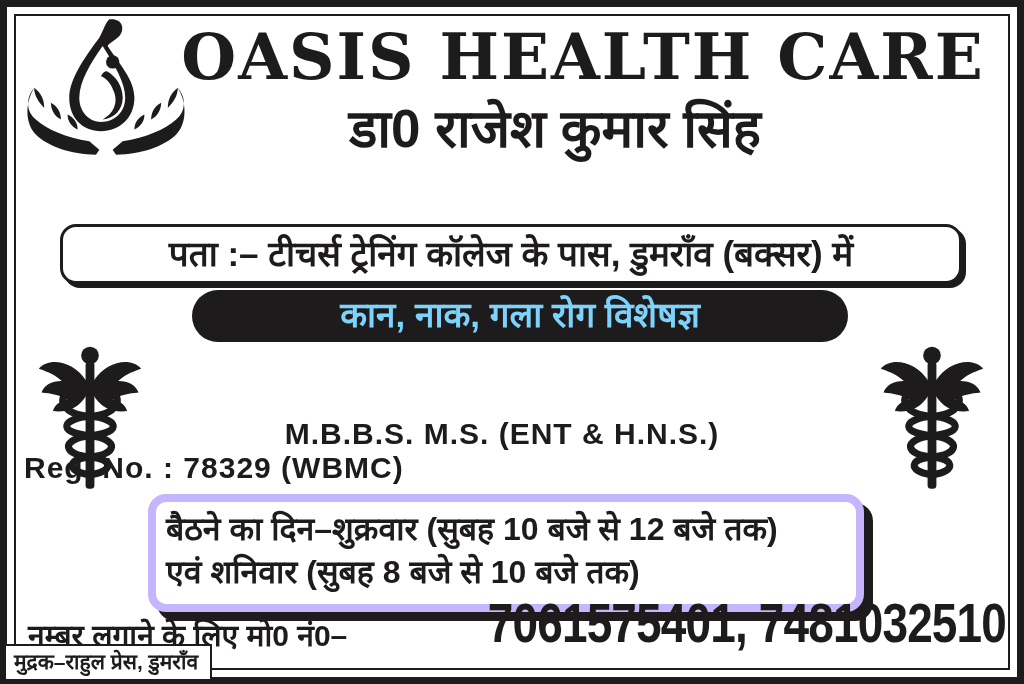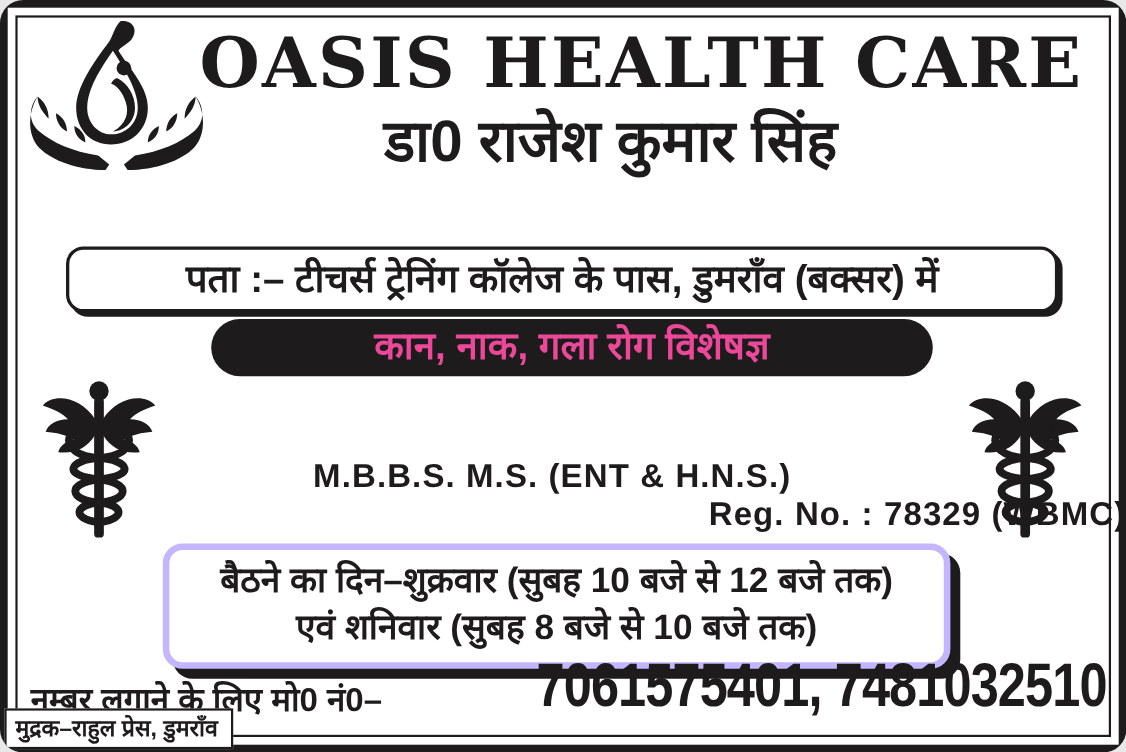--- a/index.html
+++ b/index.html
@@ -5,21 +5,20 @@
   * { margin: 0; padding: 0; box-sizing: border-box; }
   html, body { background: #e8e8e8; }
   .page {
     position: relative;
     width: 1024px; height: 684px;
     background: #ffffff;
     overflow: hidden;
     font-family: "Liberation Sans", sans-serif;
     color: #1d1b1c;
     margin: 0 auto;
-    border-radius: 21px;
   }
   .frame-outer { position: absolute; inset: 0; border: 7px solid #1d1b1c; pointer-events: none; }
   .frame-inner { position: absolute; inset: 14px; border: 2px solid #1d1b1c; pointer-events: none; }
 
   .abs { position: absolute; }
 
   .logo { left: 22px; top: 16px; width: 168px; height: 142px; }
   .logo svg { width: 100%; height: 100%; }
 
   .clinic-title {
@@ -46,21 +45,21 @@
     left: 60px; top: 224px; width: 902px; height: 60px;
     border: 3px solid #1d1b1c; border-radius: 16px;
     box-shadow: 4px 4px 0 #1d1b1c;
     background: #fff;
     font-size: 35px; line-height: 54px; font-weight: 700;
     text-align: center; white-space: nowrap;
   }
 
   .specialty-pill {
     left: 192px; top: 290px; width: 656px; height: 52px;
-    background: #1d1b1c; color: #ec4899;
+    background: #1d1b1c; color: #7dd3fc;
     border-radius: 26px;
     font-size: 35px; line-height: 50px; font-weight: 700;
     text-align: center; white-space: nowrap;
   }
 
   .caduceus { top: 344px; width: 132px; height: 150px; }
   .caduceus svg { width: 100%; height: 100%; }
   .caduceus.left { left: 24px; }
   .caduceus.right { left: 866px; }
 
@@ -73,30 +72,30 @@
     text-shadow: 3px 4px 0 #bdbdbd, 5px 6px 0 #d9d9d9;
   }
   .doc2-qual {
     left: 0; top: 417px; width: 1004px;
     font-size: 30px; line-height: 34px; font-weight: 700;
     text-align: center; letter-spacing: 1px;
   }
   .doc2-reg {
     left: 0; top: 451px; width: 1024px;
     font-size: 30px; line-height: 34px; font-weight: 700;
-    text-align: right; letter-spacing: 1px;
+    text-align: left; letter-spacing: 1px; padding-left: 24px;
   }
 
   .schedule-box {
     left: 148px; top: 494px; width: 716px;
-    border: 6px solid #c4b5fd; border-radius: 18px;
+    border: 8px solid #c4b5fd; border-radius: 18px;
     box-shadow: 9px 9px 0 #1d1b1c;
     background: #fff;
     padding: 6px 10px 10px;
-    text-align: center;
+    text-align: left;
   }
   .schedule-line {
     font-size: 32px; line-height: 43px; font-weight: 700;
     white-space: nowrap;
   }
 
   .phone-row {
     left: 28px; top: 597px; width: 978px; height: 58px;
     display: flex; align-items: flex-end; justify-content: space-between;
     white-space: nowrap;

